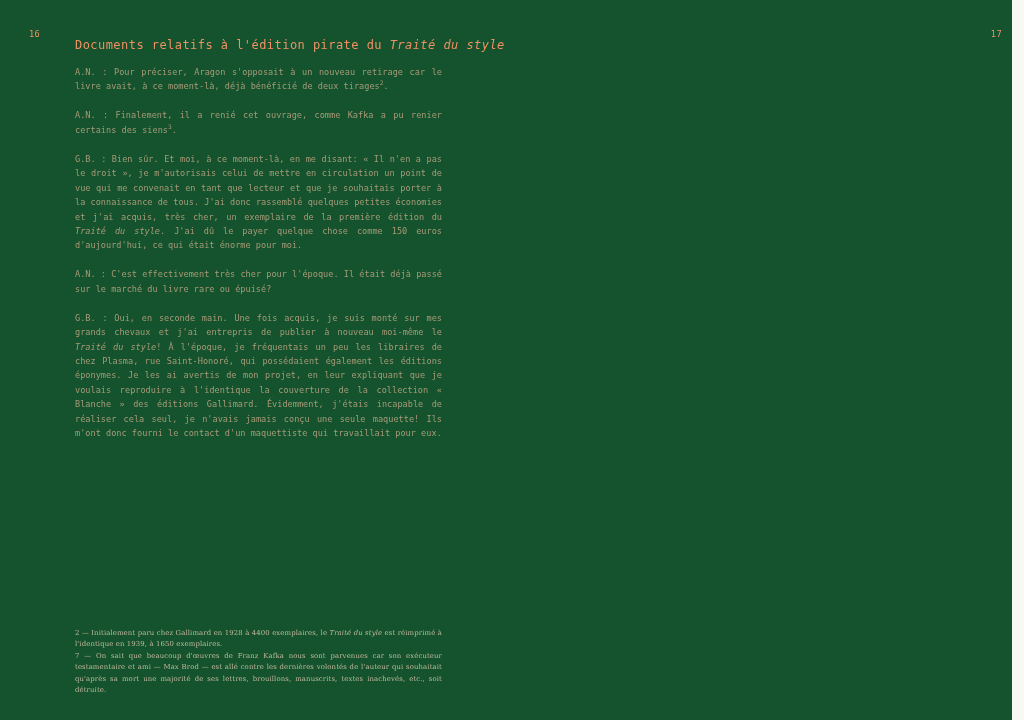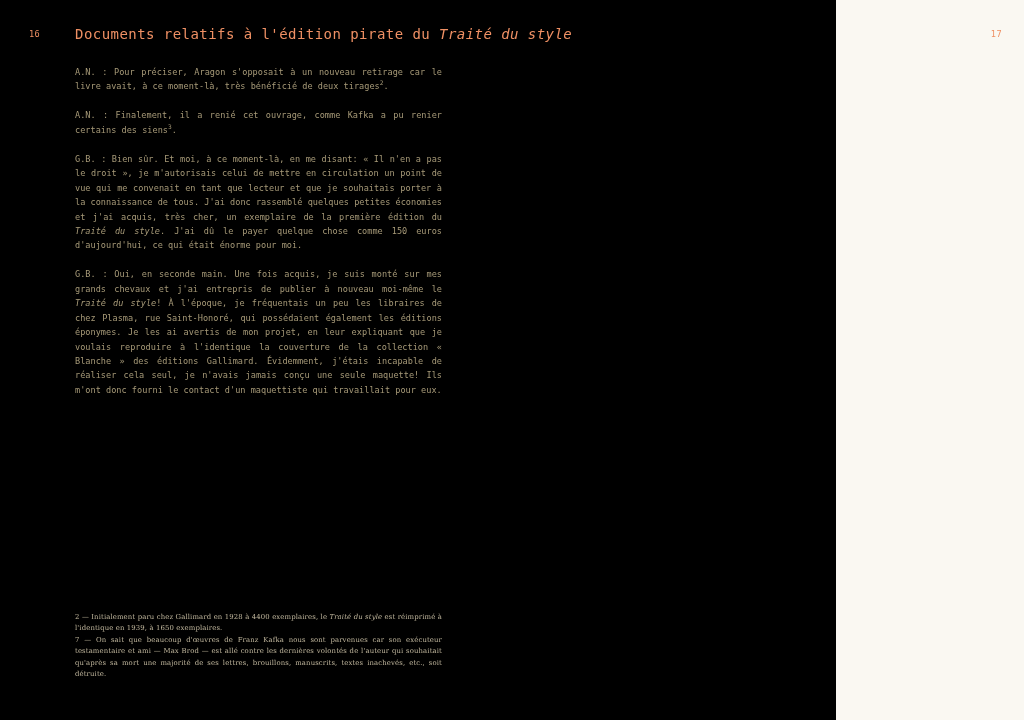--- a/index.html
+++ b/index.html
@@ -8,39 +8,39 @@
   }
   body {
     width: 1024px;
     height: 720px;
     background: #faf8f2;
     font-family: "DejaVu Sans Mono", monospace;
     overflow: hidden;
   }
   .spread {
     position: relative;
-    width: 836px;
+    width: 1012px;
     height: 720px;
-    background: #000000;
+    background: #14532d;
   }
   .page {
     position: absolute;
     top: 0;
     height: 720px;
     box-sizing: border-box;
   }
   .page-left  { left: 0;    width: 512px; }
   .page-right { left: 512px; width: 512px; }
 
   
   .running-head {
     position: absolute;
-    top: 27px;
+    top: 38px;
     height: 14px;
-    font-size: 14px;
+    font-size: 12px;
     letter-spacing: 0.45px;
     color: #ef9064;
     white-space: nowrap;
     line-height: 14px;
   }
   .folio {
     position: absolute;
     top: 27px;
     font-size: 8.6px;
     letter-spacing: 0.4px;
@@ -83,20 +83,21 @@
   
   .footnotes {
     position: absolute;
     width: 367px;
     color: #c2b89e;
     font-family: "DejaVu Serif", serif;
     font-size: 6.9px;
     line-height: 11.4px;
     letter-spacing: 0.12px;
     text-align: justify;
+    margin-top: 16px;
   }
   .fn-left  { left: 75px;  top: 612px; }
   .footnotes p { margin: 0; }
   .footnotes i, .footnotes em { font-style: italic; }
 
   .gutter {
     position: absolute;
     left: 511px;
     top: 0;
     width: 2px;
@@ -113,27 +114,28 @@
 
     <div class="folio folio-left">16</div>
 
     <div class="running-head head-left">
       <span>Documents relatifs à l'édition pirate du </span><em>Traité du style</em>
     </div>
 
     <div class="column col-left">
 
 
-      <p><span>A.N. : Pour préciser, Aragon s'opposait à un nouveau retirage car le livre avait, à ce moment-là, très bénéficié de deux tirages</span><sup>2</sup><span>.</span></p>
+      <p><span>A.N. : Pour préciser, Aragon s'opposait à un nouveau retirage car le livre avait, à ce moment-là, déjà bénéficié de deux tirages</span><sup>2</sup><span>.</span></p>
 
 
       <p><span>A.N. : Finalement, il a renié cet ouvrage, comme Kafka a pu renier certains des siens</span><sup>3</sup><span>.</span></p>
 
       <p><span>G.B. : Bien sûr. Et moi, à ce moment-là, en me disant: « Il n'en a pas le droit », je m'autorisais celui de mettre en circulation un point de vue qui me convenait en tant que lecteur et que je souhaitais porter à la connaissance de tous. J'ai donc rassemblé quelques petites économies et j'ai acquis, très cher, un exemplaire de la première édition du </span><i>Traité du style</i><span>. J'ai dû le payer quelque chose comme 150 euros d'aujourd'hui, ce qui était énorme pour moi.</span></p>
 
+      <p>A.N. : C'est effectivement très cher pour l'époque. Il était déjà passé sur le marché du livre rare ou épuisé?</p>
 
       <p><span>G.B. : Oui, en seconde main. Une fois acquis, je suis monté sur mes grands chevaux et j'ai entrepris de publier à nouveau moi-même le </span><i>Traité du style</i><span>! À l'époque, je fréquentais un peu les libraires de chez Plasma, rue Saint-Honoré, qui possédaient également les éditions éponymes. Je les ai avertis de mon projet, en leur expliquant que je voulais reproduire à l'identique la couverture de la collection « Blanche » des éditions Gallimard. Évidemment, j'étais incapable de réaliser cela seul, je n'avais jamais conçu une seule maquette! Ils m'ont donc fourni le contact d'un maquettiste qui travaillait pour eux.</span></p>
 
     </div>
 
     <div class="footnotes fn-left">
       <p><span>2 — Initialement paru chez Gallimard en 1928 à 4400 exemplaires, le </span><i>Traité du style</i><span> est réimprimé à l'identique en 1939, à 1650 exemplaires.</span></p>
       <p>7 — On sait que beaucoup d'œuvres de Franz Kafka nous sont parvenues car son exécuteur testamentaire et ami — Max Brod — est allé contre les dernières volontés de l'auteur qui souhaitait qu'après sa mort une majorité de ses lettres, brouillons, manuscrits, textes inachevés, etc., soit détruite.</p>
     </div>
 

